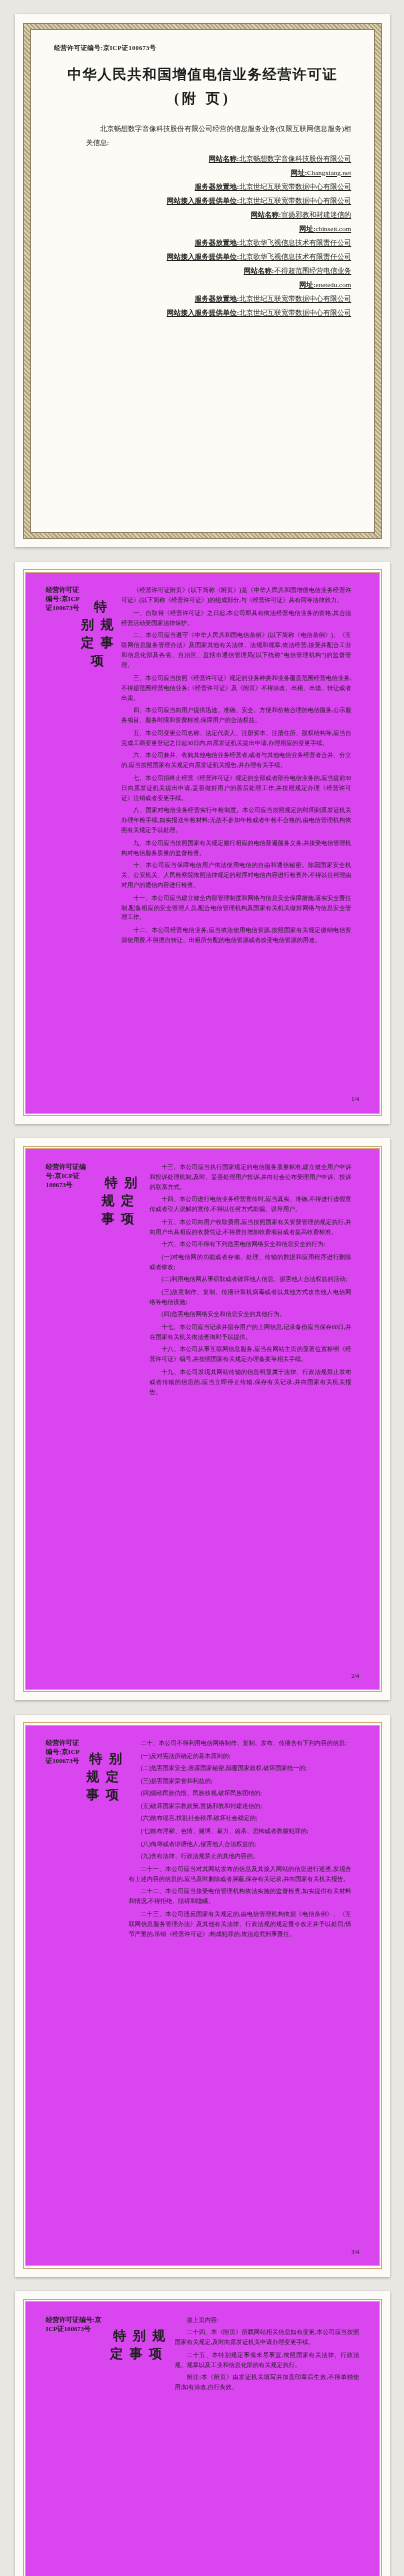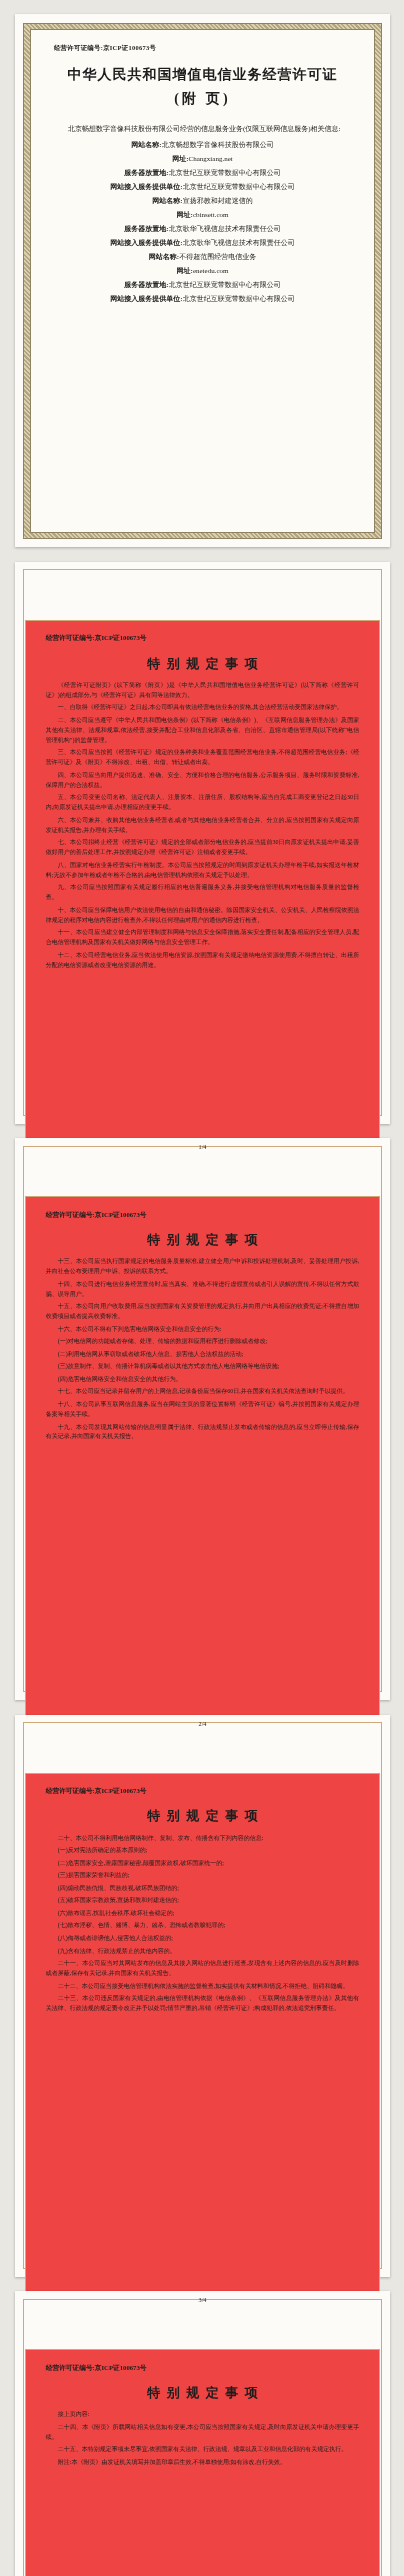--- a/index.html
+++ b/index.html
@@ -40,35 +40,34 @@
     letter-spacing: 1px;
     margin-top: 13.4px;
   }
   .cover-sub {
     text-align: center;
     font-size: 14px;
     font-weight: bold;
     letter-spacing: 3.1px;
     margin-top: 6.2px;
   }
-  .cover-body { margin-top: 13.4px; font-size: 7px; line-height: 2.0; }
+  .cover-body { margin-top: 13.4px; font-size: 7px; line-height: 2.0; margin-left: 32px; }
   .cover-intro { text-indent: 2em; text-align: justify; margin-bottom: 2.1px; }
-  .entry { text-align: center; }
+  .entry { text-align: right; text-decoration: underline; }
   .entry-label { font-weight: bold; }
   
   .pg { height: 562px; padding: 7.7px; }
   .pframe { height: 100%; border: 0.5px solid #cfa878; padding: 1.5px; }
   .pframe-inner {
     height: 100%;
     border: 0.5px solid #cfa878;
     padding: 13.4px 19.6px 10.3px;
     display: flex;
-    flex-direction: column;
-    background: #ef4444;
-    margin-top: 48px;
+    flex-direction: row;
+    background: #d946ef;
   }
   .phead { font-size: 6.7px; font-weight: bold; }
   .ptitle {
     text-align: center;
     font-size: 13px;
     font-weight: bold;
     letter-spacing: .5em;
     text-indent: .5em;
     margin: 11.3px 0 8.2px;
   }

